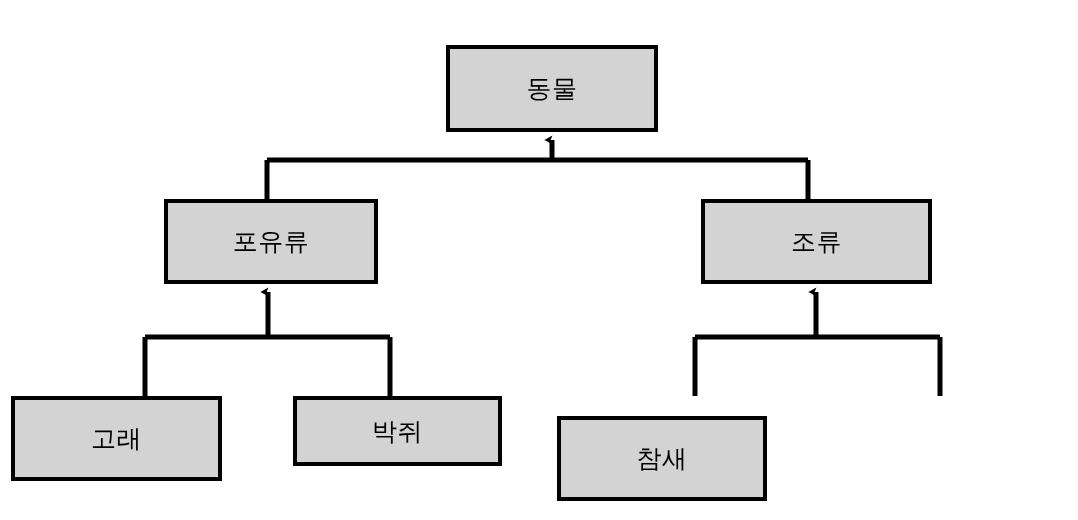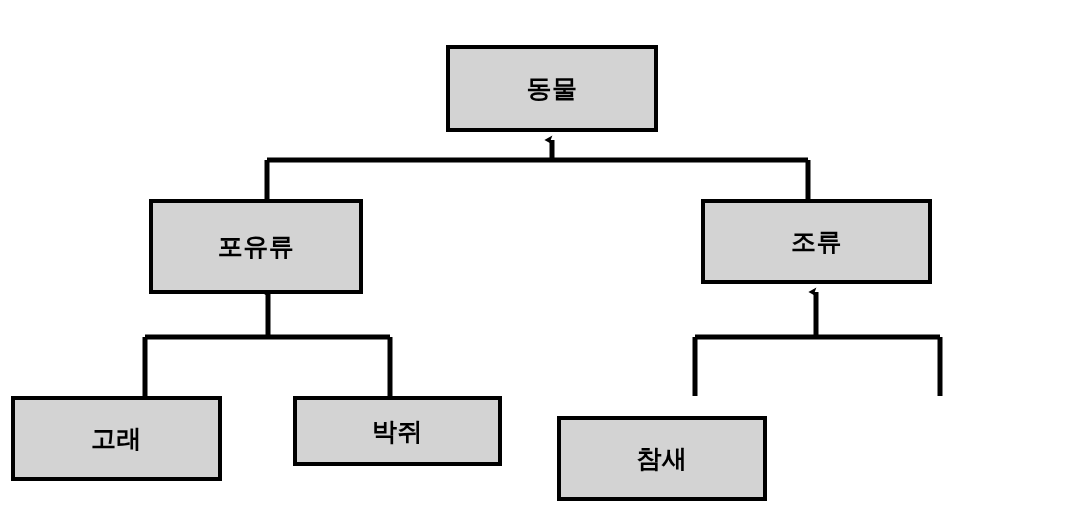--- a/index.html
+++ b/index.html
@@ -30,30 +30,30 @@
     box-sizing: border-box;
     background: #d3d3d3;
     border: 4px solid #000000;
     display: flex;
     align-items: center;
     justify-content: center;
     z-index: 2;
   }
   .node-label {
     font-size: 25px;
-    font-weight: bold;
+    font-weight: normal;
     color: #000000;
     letter-spacing: 0.5px;
     line-height: 1;
     user-select: none;
     white-space: nowrap;
     text-align: center;
   }
   .node.root      { left: 446px; top: 45px;  width: 212px; height: 87px; }
-  .node.mammals   { left: 149px; top: 199px; width: 214px; height: 95px; }
+  .node.mammals   { left: 164px; top: 199px; width: 214px; height: 85px; }
   .node.birds     { left: 701px; top: 199px; width: 231px; height: 85px; }
   .node.whale     { left: 11px;  top: 396px; width: 211px; height: 85px; }
   .node.bat       { left: 293px; top: 396px; width: 209px; height: 70px; }
   .node.sparrow   { left: 557px; top: 416px; width: 210px; height: 85px; }
   .node.penguin   { left: 837px; top: 396px; width: 210px; height: 85px; }
 </style>
 </head>
 <body>
 
 <div id="canvas">

